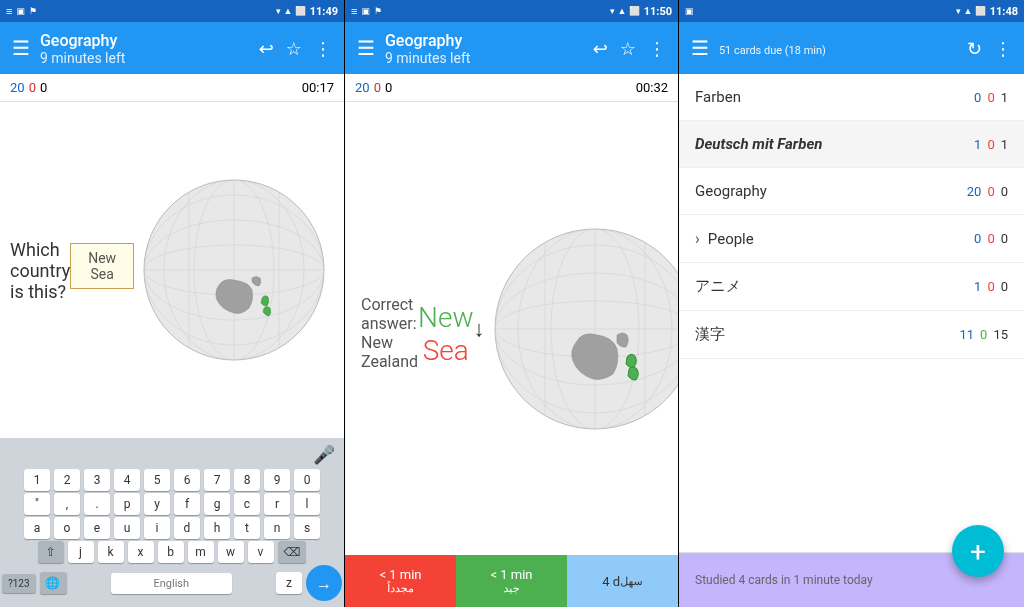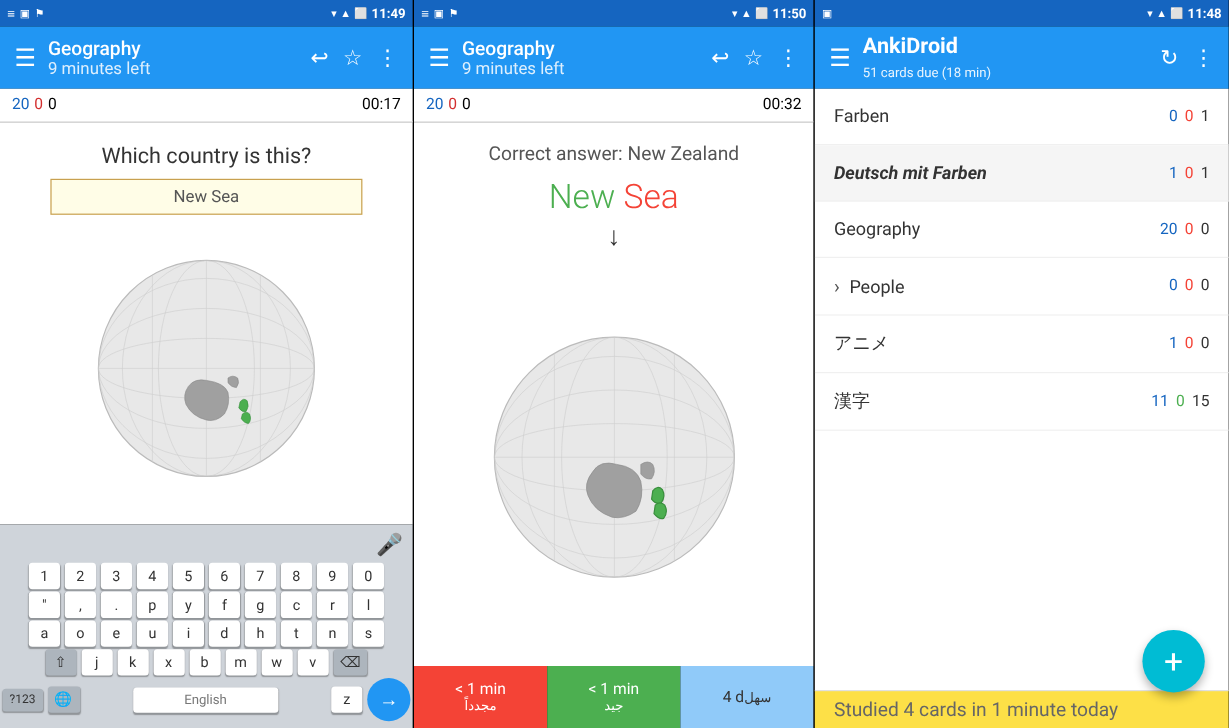--- a/index.html
+++ b/index.html
@@ -25,21 +25,21 @@
 
     
     .score-bar { height: 28px; background: white; display: flex; align-items: center; padding: 0 10px; justify-content: space-between; border-bottom: 1px solid #e0e0e0; }
     .score-nums { display: flex; gap: 4px; font-size: 13px; }
     .score-red { color: #D32F2F; }
     .score-blue { color: #1565C0; }
     .score-black { color: #000; }
     .score-timer { color: #000; font-size: 13px; }
 
     
-    .card-content { background: white; flex: 1; display: flex; flex-direction: column; align-items: center; padding: 10px; }
+    .card-content { background: white; flex: 1; display: flex; flex-direction: row; align-items: center; padding: 10px; }
     .question-text { font-size: 18px; color: #333; margin-top: 8px; margin-bottom: 8px; }
     .answer-input-box { border: 1px solid #c8a050; background: #fffde7; width: 260px; text-align: center; padding: 6px; font-size: 14px; color: #555; margin-bottom: 8px; }
     .globe-container { display: flex; justify-content: center; align-items: center; flex: 1; }
 
     
     .keyboard { background: #cfd4da; padding: 4px 2px; }
     .keyboard-top { display: flex; justify-content: flex-end; padding: 2px 6px; }
     .mic-icon { font-size: 18px; color: #555; }
     .key-row { display: flex; justify-content: center; gap: 4px; margin: 2px 0; }
     .key { background: white; border-radius: 3px; padding: 4px 6px; font-size: 12px; min-width: 26px; text-align: center; box-shadow: 0 1px 1px rgba(0,0,0,0.3); color: #333; cursor: pointer; }
@@ -71,21 +71,21 @@
     .deck-due { color: #333; }
     .deck-expand { color: #555; margin-right: 8px; font-size: 16px; }
 
     
     .app-bar-right { height: 52px; background: #2196F3; display: flex; align-items: center; padding: 0 12px; gap: 10px; }
 
     .fab { position: absolute; bottom: 30px; right: 20px; width: 52px; height: 52px; background: #00BCD4; border-radius: 50%; display: flex; align-items: center; justify-content: center; color: white; font-size: 28px; box-shadow: 0 4px 8px rgba(0,0,0,0.3); cursor: pointer; }
 
     .right-screen-wrapper { position: relative; flex: 1; display: flex; flex-direction: column; }
 
-    .bottom-status { background: #fde047; padding: 6px 16px; font-size: 16px; color: #666; border-top: 1px solid #e0e0e0; }
+    .bottom-status { background: #c4b5fd; padding: 20px 16px; font-size: 12px; color: #666; border-top: 1px solid #e0e0e0; }
 
     .hamburger { font-size: 20px; color: white; }
     .star-icon { font-size: 18px; color: white; }
     .dots-icon { font-size: 18px; color: white; }
 
     .status-bar-anki { background: #1565C0; }
   </style>
 </head>
 <body>
 
@@ -328,21 +328,20 @@
         <span style="color:white;font-size:9px;">▾</span>
         <span style="color:white;font-size:9px;">▲</span>
         <span style="color:white;font-size:9px;">⬜</span>
         <span class="status-time">11:48</span>
       </div>
     </div>
 
     <div class="app-bar-right">
       <span class="hamburger">☰</span>
       <div style="flex:1;">
-        <span style="font-size:18px;font-weight:bold;color:white;display:block;">AnkiDroid</span>
         <span style="font-size:11px;color:rgba(255,255,255,0.9);">51 cards due (18 min)</span>
       </div>
       <div class="app-bar-actions">
         <span style="color:white;font-size:18px;">↻</span>
         <span style="color:white;font-size:18px;">⋮</span>
       </div>
     </div>
 
     <div class="deck-list">
 

